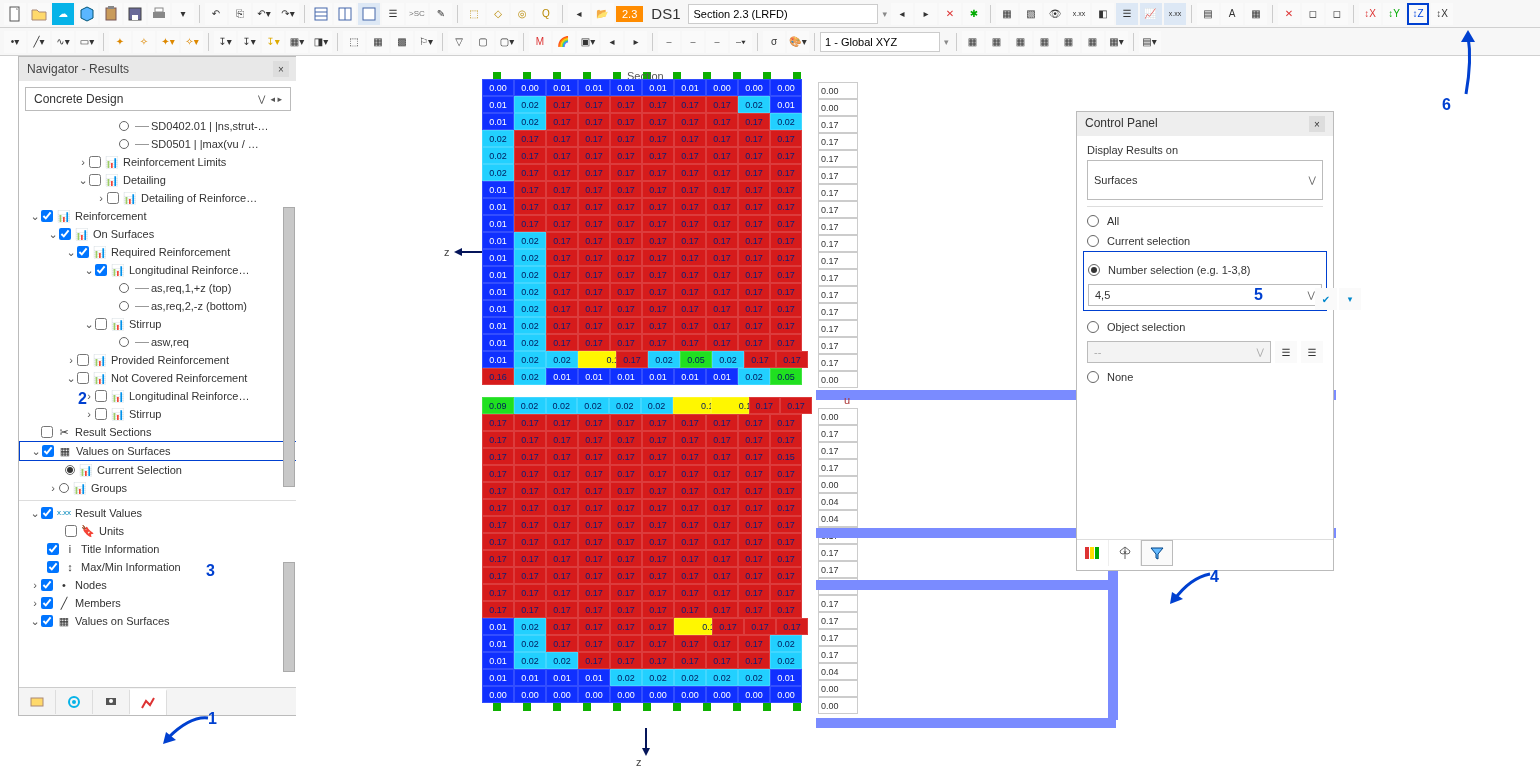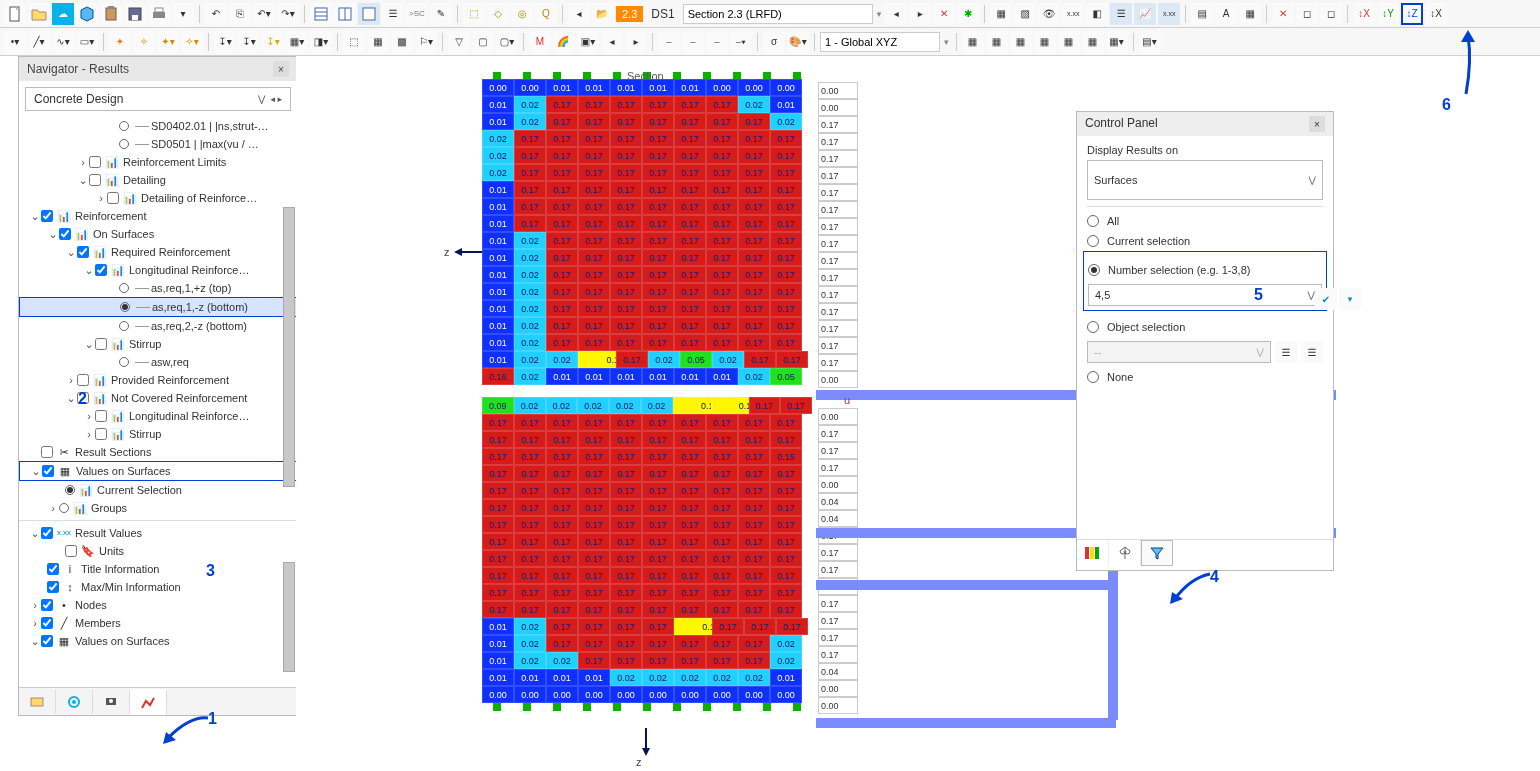--- a/index.html
+++ b/index.html
@@ -140,21 +140,21 @@
   <span class="tb-btn">✎</span>
   <span class="tb-sep"></span>
   <span class="tb-btn" style="color:#b88800">⬚</span>
   <span class="tb-btn" style="color:#b88800">◇</span>
   <span class="tb-btn" style="color:#b88800">◎</span>
   <span class="tb-btn" style="color:#b88800">Q</span>
   <span class="tb-sep"></span>
   <span class="tb-btn">◂</span>
   <span class="tb-btn">📂</span>
   <span class="ds-box">2.3</span>
-  <span style="padding:0 6px;font-size:12px">DS1</span>
+  <span style="padding:0 6px;font-size:15px">DS1</span>
   <input class="ds-input" style="width: 190px;" value="Section 2.3 (LRFD)">
   <span style="color:#888;font-size:9px;padding:0 2px">▾</span>
   <span class="tb-btn">◂</span>
   <span class="tb-btn">▸</span>
   <span class="tb-btn" style="color:#d33">✕</span>
   <span class="tb-btn" style="color:#0a0">✱</span>
   <span class="tb-sep"></span>
   <span class="tb-btn">▦</span>
   <span class="tb-btn">▧</span>
   <span class="tb-btn">👁</span>
@@ -304,26 +304,20 @@
         <input type="checkbox" class="tree-chk" checked="" style="">
         <span class="tree-ico">📊</span>
         <span>Longitudinal Reinforce…</span>
       </div>
     <div class="tree-row">
         <span class="ind" style="width:96px"></span>
         <span class="tree-radio"></span>
         <span class="tree-dash"></span>
         <span>as,req,1,+z (top)</span>
       </div>
-    <div class="tree-row sel">
-        <span class="ind" style="width:96px"></span>
-        <span class="tree-radio on"></span>
-        <span class="tree-dash"></span>
-        <span>as,req,1,-z (bottom)</span>
-      </div>
     <div class="tree-row">
         <span class="ind" style="width:96px"></span>
         <span class="tree-radio"></span>
         <span class="tree-dash"></span>
         <span>as,req,2,-z (bottom)</span>
       </div>
     <div class="tree-row">
         <span class="ind" style="width:60px"></span>
         <span class="tree-exp">⌄</span>
         <input type="checkbox" class="tree-chk" style="">

